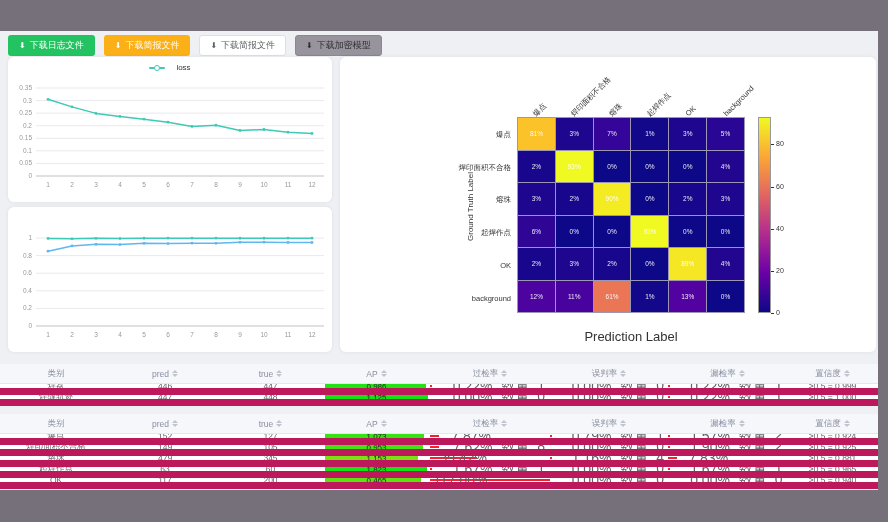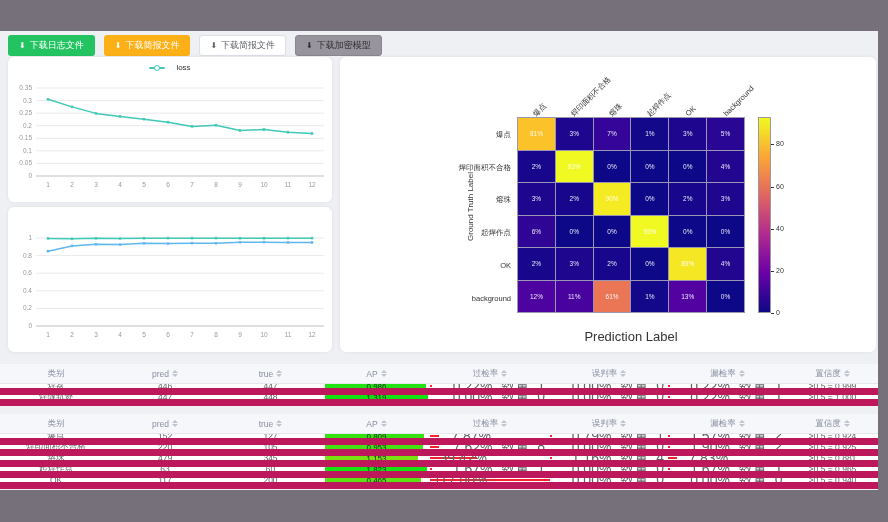--- a/index.html
+++ b/index.html
@@ -355,21 +355,21 @@
             </div>
             <div class="td c7">&gt;0.5 = 0.999</div>
           </div>
           <div class="tr">
             <div class="td c0">焊缝轨迹</div>
             <div class="td c1">447</div>
             <div class="td c2">448</div>
             <div class="td c3">
               <div class="ap-track">
                 <div class="ap-bar" style="width: 100%; background: rgb(18, 226, 18);"></div>
-                <div class="ap-txt">1.319</div>
+                <div class="ap-txt">1.125</div>
               </div>
             </div>
             <div class="td c4">
               <div class="rate-txt">
                 <span class="pct">0.00%</span>
                 <span class="cnt">数量: 0</span>
               </div>
             </div>
             <div class="td c5">
               <div class="rate-txt">
@@ -443,21 +443,21 @@
               </span>
             </div>
           </div>
           <div class="tr">
             <div class="td c0">爆点</div>
             <div class="td c1">152</div>
             <div class="td c2">127</div>
             <div class="td c3">
               <div class="ap-track">
                 <div class="ap-bar" style="width: 96.7%; background: rgb(53, 226, 18);"></div>
-                <div class="ap-txt">0.809</div>
+                <div class="ap-txt">1.073</div>
               </div>
             </div>
             <div class="td c4">
               <div class="rate-bar" style="width: max(2px, 7.87%);"></div>
               <div class="rate-txt">
                 <span class="pct">7.87%</span>
                 <span class="cnt">数量: 10</span>
               </div>
             </div>
             <div class="td c5">
@@ -471,21 +471,21 @@
               <div class="rate-bar" style="width: max(2px, 1.57%);"></div>
               <div class="rate-txt">
                 <span class="pct">1.57%</span>
                 <span class="cnt">数量: 2</span>
               </div>
             </div>
             <div class="td c7">&gt;0.5 = 0.924</div>
           </div>
           <div class="tr">
             <div class="td c0">焊印面积不合格</div>
-            <div class="td c1">220</div>
+            <div class="td c1">149</div>
             <div class="td c2">105</div>
             <div class="td c3">
               <div class="ap-track">
                 <div class="ap-bar" style="width: 95.3%; background: rgb(67, 226, 18);"></div>
                 <div class="ap-txt">0.953</div>
               </div>
             </div>
             <div class="td c4">
               <div class="rate-bar" style="width: max(2px, 7.62%);"></div>
               <div class="rate-txt">

